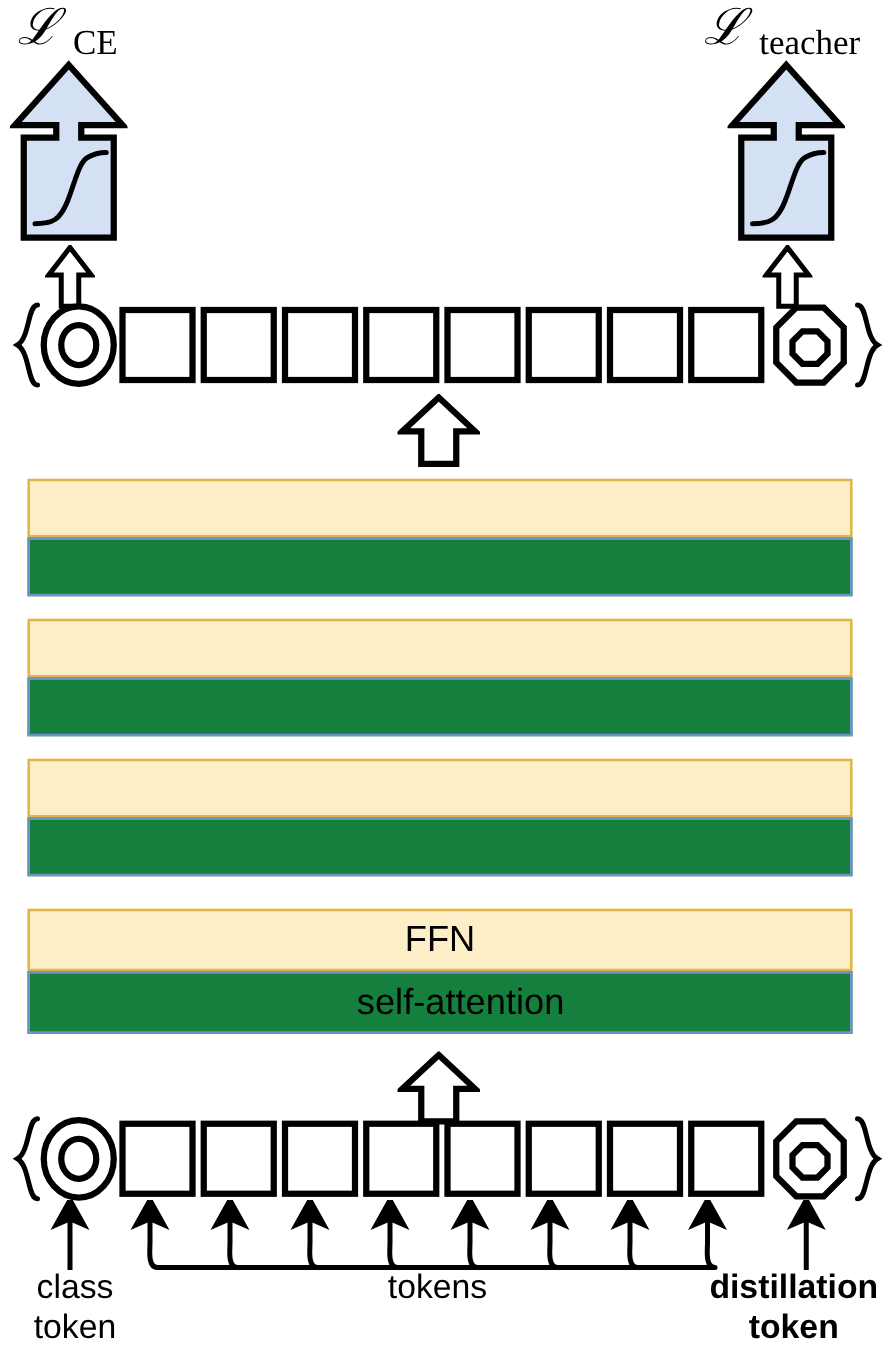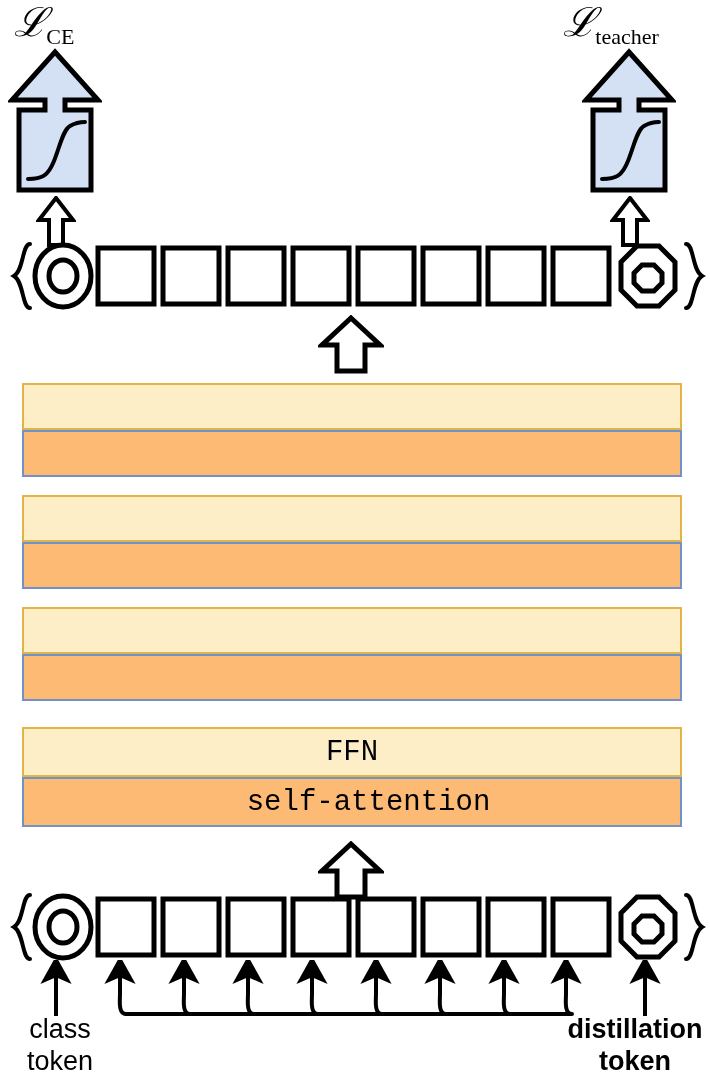--- a/index.html
+++ b/index.html
@@ -9,42 +9,42 @@
 
   
   .loss-label{
     position:absolute;font-family:"Liberation Serif",serif;
     font-size:34px;line-height:1;white-space:nowrap;color:#000;
   }
   .loss-label .scriptL{
     font-style:italic;font-size:40px;font-family:"DejaVu Serif",serif;
     letter-spacing:-1px;
   }
-  .loss-label .sub{font-size:22px;vertical-align:sub;letter-spacing:0px;}
+  .loss-label .sub{font-size:28px;vertical-align:sub;letter-spacing:0px;margin-left:12px;}
 
   
   .head{position:absolute;}
   .head svg{display:block;}
 
   
   .tokrow{position:absolute;}
   .tokrow svg{display:block;}
 
   
   .blk{position:absolute;box-sizing:border-box;}
   .blk-ffn{
     background:#fdeec8;border:2px solid #e0b545;box-sizing:border-box;
     display:flex;align-items:center;justify-content:center;
   }
   .blk-att{
-    background:#fdba74;border:2px solid #6f92c9;box-sizing:border-box;
+    background:#15803d;border:2px solid #6f92c9;box-sizing:border-box;
     display:flex;align-items:center;justify-content:center;padding-left:33px;
   }
   .blk-text{
-    font-family:Liberation Mono, monospace;
+    font-family:Liberation Sans, sans-serif;
     font-size:29px;color:#000;letter-spacing:0px;
   }
   .blk-text.small{font-size:29px;}
 
   
   .botlabel{
     position:absolute;text-align:center;font-size:27px;line-height:1.18;
     font-family:"Liberation Sans",sans-serif;white-space:nowrap;color:#000;
   }
   .botlabel span{display:block;}
@@ -200,18 +200,19 @@
     </g>
   </svg>
 </div>
 
 <div class="botlabel" style="left:0px;top:1014px;width:120px;">
   <span>class</span>
   <span>token</span>
 </div>
 
 <div class="botlabel" style="left:285px;top:1014px;width:130px;">
+  <span>tokens</span>
 </div>
 
 <div class="botlabel" style="left:560px;top:1014px;width:150px;font-weight:bold;">
   <span>distillation</span>
   <span>token</span>
 </div>
 
 </body></html>

